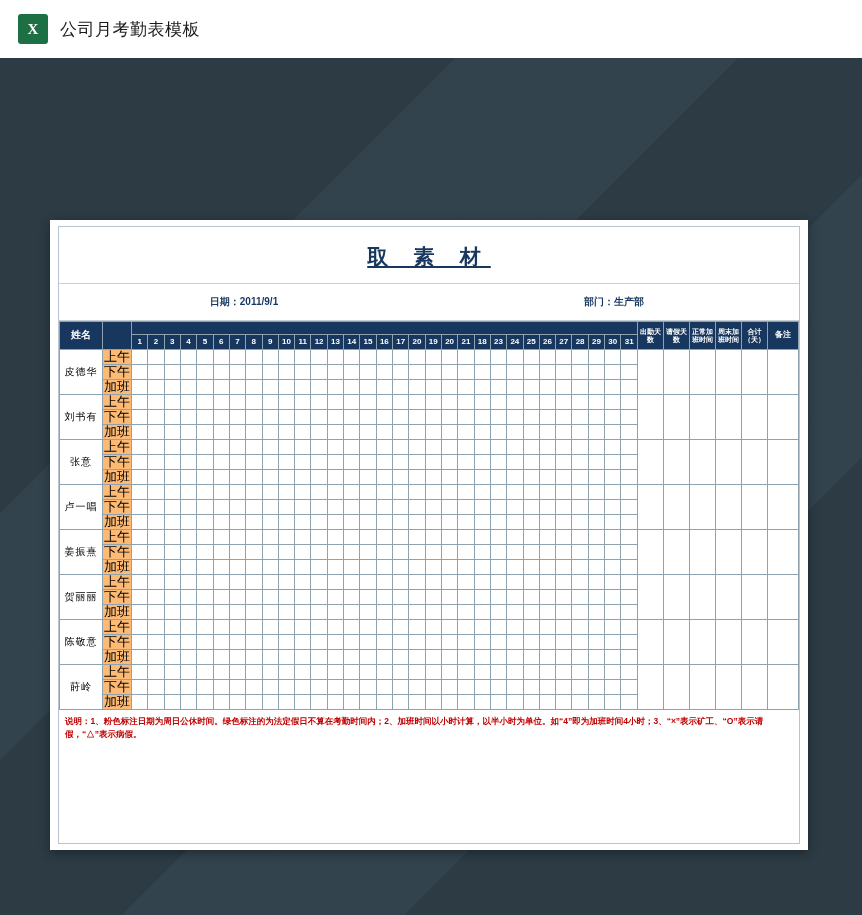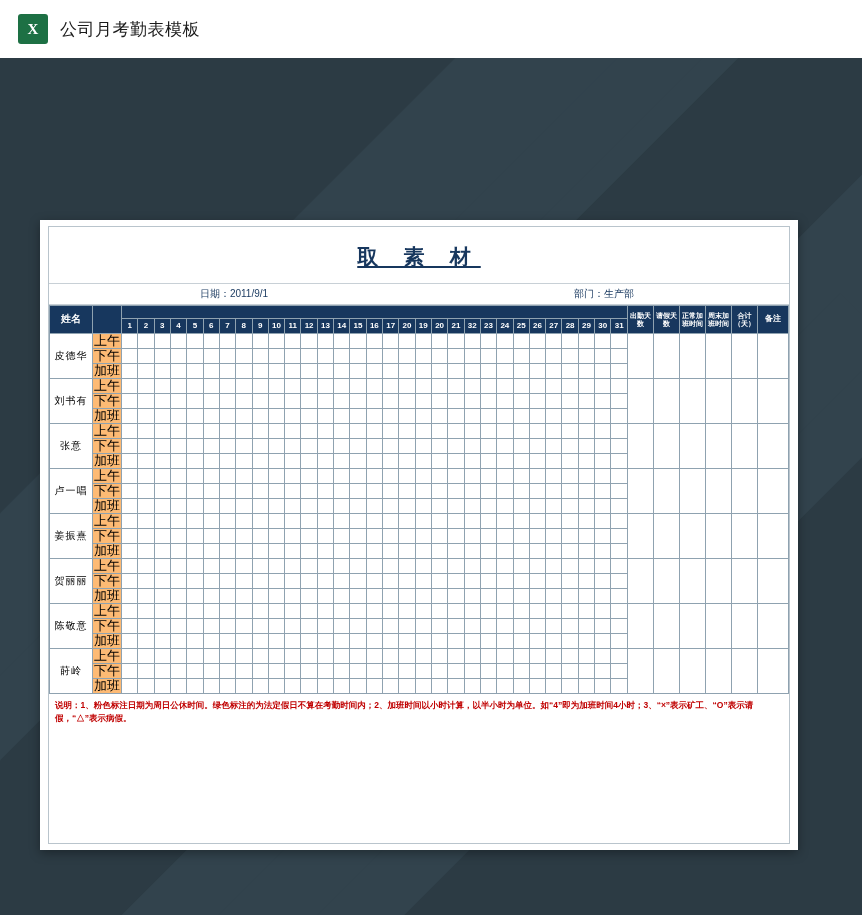--- a/index.html
+++ b/index.html
@@ -59,21 +59,21 @@
   }
   .s1 { width: 1400px; height: 120px; left: -260px; top: 40px; background:#36474f; }
   .s2 { width: 1400px; height: 60px;  left: -300px; top: 230px; background:#2a383f; }
   .s3 { width: 1400px; height: 200px; left: -200px; top: 520px; background:#35464e; }
   .s4 { width: 1400px; height: 70px;  left: -330px; top: 720px; background:#2a383f; }
   .s5 { width: 1400px; height: 40px;  left: -150px; top: 140px; background:#3d4e57; }
 
   
   .sheet {
     position: absolute;
-    left: 40px;
+    left: 50px;
     top: 162px;
     width: 758px;
     height: 630px;
     background: #ffffff;
     box-shadow: 0 3px 10px rgba(0,0,0,0.35);
     box-sizing: border-box;
     padding: 6px 8px 6px 8px;
   }
   .sheet-inner {
     border: 1px solid #b9c4cc;
@@ -91,24 +91,24 @@
     letter-spacing: 10px;
     font-weight: bold;
     padding-top: 16px;
     padding-bottom: 12px;
     text-decoration: underline;
   }
   .meta-row {
     display: flex;
     font-size: 10px;
     color: #17375e;
-    font-weight: normal;
+    font-weight: bold;
     border-top: 1px solid #c8d0d6;
     border-bottom: 1px solid #c8d0d6;
-    height: 22px;
+    height: 38px;
     align-items: center;
     box-sizing: border-box;
   }
   .meta-left {
     flex: 1;
     text-align: center;
   }
   .meta-right {
     flex: 1;
     text-align: center;
@@ -219,21 +219,21 @@
               <th class="day">12</th>
               <th class="day">13</th>
               <th class="day">14</th>
               <th class="day">15</th>
               <th class="day">16</th>
               <th class="day">17</th>
               <th class="day">20</th>
               <th class="day">19</th>
               <th class="day">20</th>
               <th class="day">21</th>
-              <th class="day">32</th>
+              <th class="day">18</th>
               <th class="day">23</th>
               <th class="day">24</th>
               <th class="day">25</th>
               <th class="day">26</th>
               <th class="day">27</th>
               <th class="day">28</th>
               <th class="day">29</th>
               <th class="day">30</th>
               <th class="day">31</th>
             </tr>

